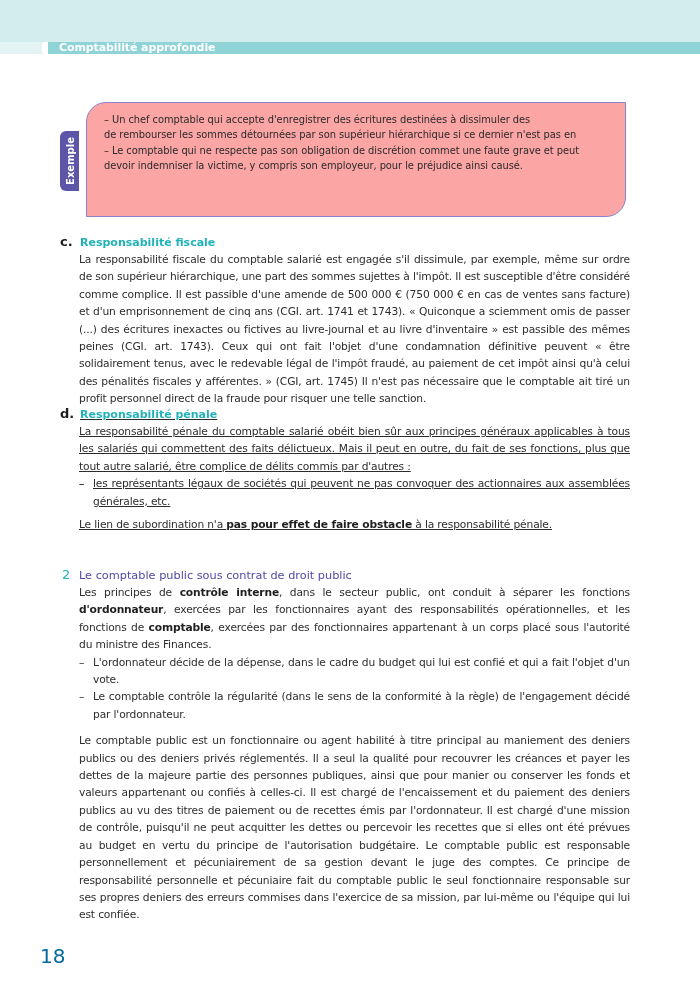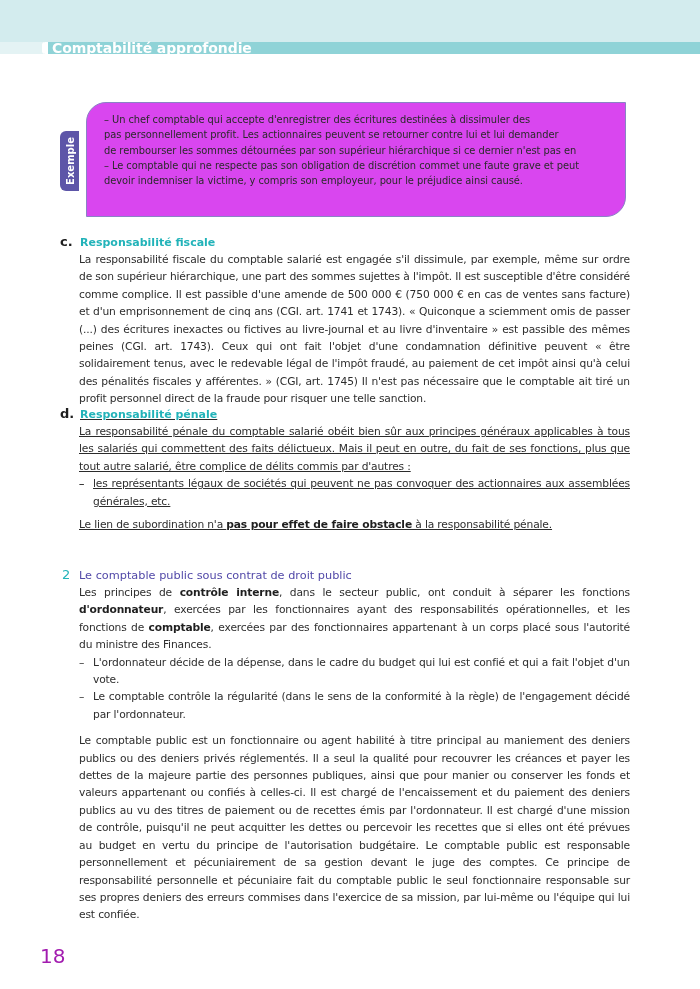--- a/index.html
+++ b/index.html
@@ -15,33 +15,33 @@
   }
   .header-bar {
     position: absolute; left: 44px; top: 42px; width: 656px; height: 12px;
     background: #8fd3d7;
   }
   .header-tab {
     position: absolute; left: 42px; top: 42px; width: 6px; height: 12px;
     background: #ffffff; border-radius: 3px 0 0 3px;
   }
   .header-title {
-    position: absolute; left: 52px; top: 41px;
-    font-size: 14px; font-weight: bold; color: #ffffff; line-height: 14px;
+    position: absolute; left: 59px; top: 41px;
+    font-size: 11px; font-weight: bold; color: #ffffff; line-height: 14px;
     letter-spacing: -0.1px;
   }
   .left-strip {
     position: absolute; left: 0; top: 42px; width: 44px; height: 12px;
     background: #e4f3f4;
   }
 
   
   .example-box {
     position: absolute; left: 86px; top: 102px; width: 540px; height: 115px;
-    background: #d946ef;
+    background: #fca5a5;
     border: 1.3px solid #8a82c6;
     border-radius: 20px 0 20px 0;
     box-sizing: border-box;
     padding: 9px 28px 0 17px;
   }
   .example-box p {
     margin: 0; font-size: 9.9px; line-height: 15.3px; color: #2a2a2a;
     letter-spacing: -0.05px;
   }
   .example-tag {
@@ -74,38 +74,37 @@
   .dash-item .dash { position: absolute; left: 0; top: 0; }
 
   .part2-head {
     font-size: 11.3px; font-weight: normal; line-height: 17px; margin: 0; white-space: nowrap;
   }
   .part2-num { color: #22b3b9; font-size: 13px; display: inline-block; width: 19px; text-align: left; padding-left: 2px; box-sizing: border-box; }
   .part2-title { color: #5148a8; }
 
   .page-number {
     position: absolute; left: 40px; top: 944px;
-    font-size: 20px; color: #a21caf; font-weight: normal;
+    font-size: 20px; color: #0369a1; font-weight: normal;
   }
 </style>
 </head>
 <body>
 
 <div class="top-band"></div>
 <div class="left-strip"></div>
 <div class="header-bar"></div>
 <div class="header-tab"></div>
 <div class="header-title">Comptabilité approfondie</div>
 
 <div class="example-tag">
   <span>Exemple</span>
 </div>
 <div class="example-box">
   <p>– Un chef comptable qui accepte d'enregistrer des écritures destinées à dissimuler des</p>
-  <p>pas personnellement profit. Les actionnaires peuvent se retourner contre lui et lui demander</p>
   <p>de rembourser les sommes détournées par son supérieur hiérarchique si ce dernier n'est pas en</p>
   <p>– Le comptable qui ne respecte pas son obligation de discrétion commet une faute grave et peut</p>
   <p>devoir indemniser la victime, y compris son employeur, pour le préjudice ainsi causé.</p>
 </div>
 
 <div class="section" style="top:233px;">
   <h3 class="sec-head">
     <span class="sec-letter">c.</span><span class="sec-title">Responsabilité fiscale</span>
   </h3>
   <p class="body-text">La responsabilité fiscale du comptable salarié est engagée s'il dissimule, par exemple, même sur ordre de son supérieur hiérarchique, une part des sommes sujettes à l'impôt. Il est susceptible d'être considéré comme complice. Il est passible d'une amende de 500 000 € (750 000 € en cas de ventes sans facture) et d'un emprisonnement de cinq ans (CGI. art. 1741 et 1743). « Quiconque a sciemment omis de passer (...) des écritures inexactes ou fictives au livre-journal et au livre d'inventaire » est passible des mêmes peines (CGI. art. 1743). Ceux qui ont fait l'objet d'une condamnation définitive peuvent « être solidairement tenus, avec le redevable légal de l'impôt fraudé, au paiement de cet impôt ainsi qu'à celui des pénalités fiscales y afférentes. » (CGI, art. 1745) Il n'est pas nécessaire que le comptable ait tiré un profit personnel direct de la fraude pour risquer une telle sanction.</p>

